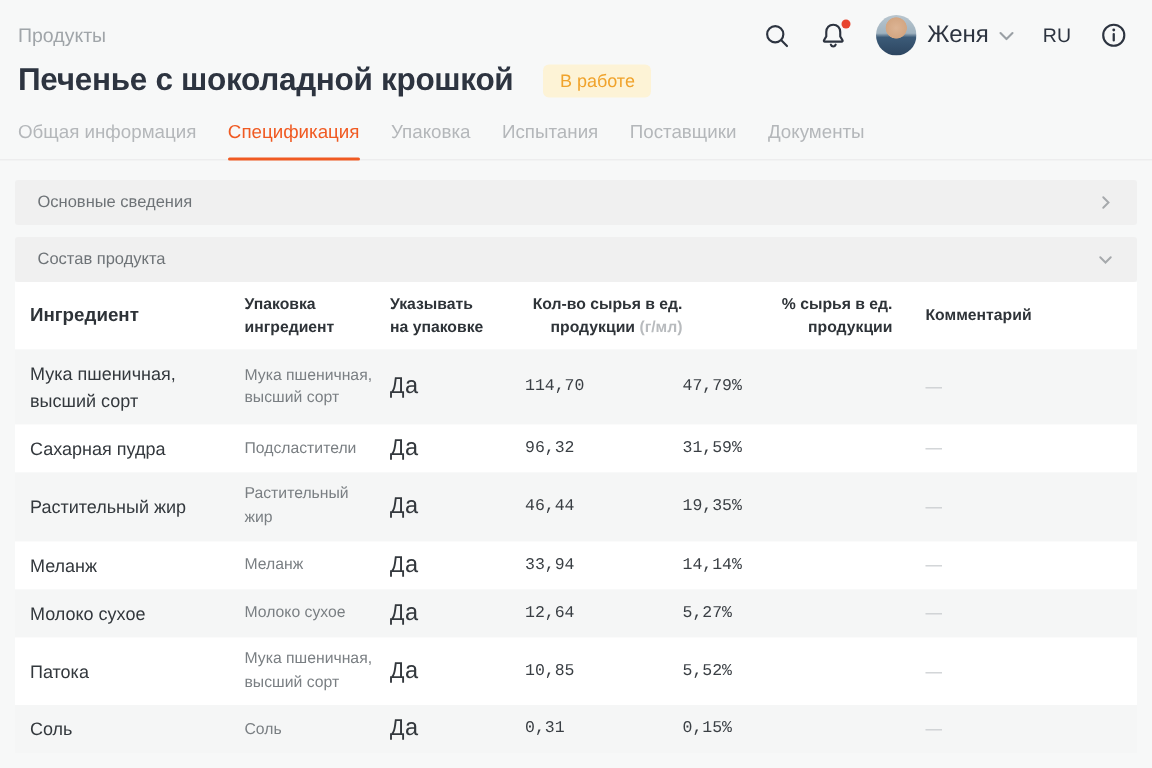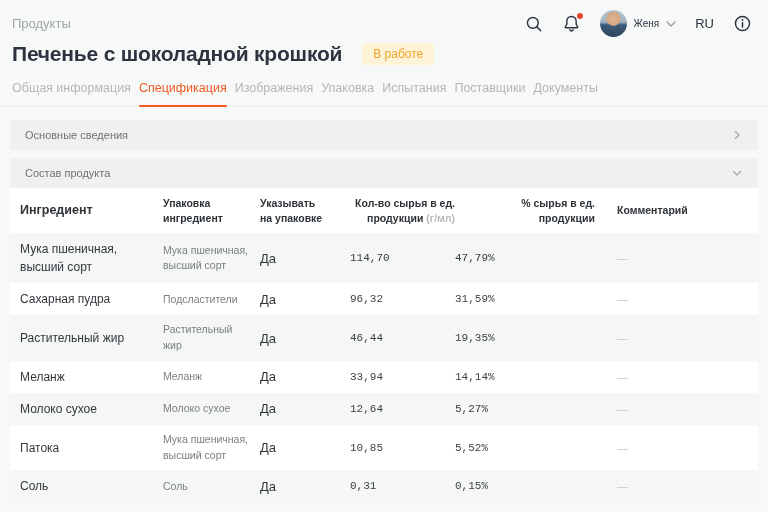--- a/index.html
+++ b/index.html
@@ -16,28 +16,28 @@
   .top-icons { display:flex; align-items:center; gap:19px; }
   .icon-btn { display:flex; align-items:center; cursor:pointer; position:relative; }
   .bell-dot { position:absolute; top:-1px; right:-2px; width:6px; height:6px; border-radius:50%; background:#e8442e; }
   .user-chip { display:flex; align-items:center; gap:7px; cursor:pointer; }
   .avatar {
     width:27px; height:27px; border-radius:50%;
     background:
       radial-gradient(circle at 50% 32%, #dcb494 0%, #d3a682 30%, rgba(0,0,0,0) 32%),
       linear-gradient(180deg, #b9c6cf 0%, #9fb2bf 45%, #3c5b78 55%, #2c4560 100%);
   }
-  .user-name { font-size:10px; color:#2d3440; }
+  .user-name { font-size:16px; color:#2d3440; }
   .lang { font-size:13px; color:#2d3440; cursor:pointer; }
   
   .title-row { display:flex; align-items:center; gap:20px; padding:5px 12px 0; }
   .page-title { margin:0; font-size:21px; font-weight:bold; color:#2d3440; letter-spacing:-0.2px; }
   .status-badge { background:#fdf3d6; color:#f0a32c; font-size:12px; padding:4px 11px; border-radius:4px; white-space:nowrap; }
   
-  .tabs { display:flex; gap:8px; padding:15px 12px 0; border-bottom:1px solid #ededee; }
+  .tabs { display:flex; gap:21px; padding:15px 12px 0; border-bottom:1px solid #ededee; }
   .tab { font-size:12.5px; color:#b4b7ba; padding-bottom:11px; cursor:pointer; position:relative; white-space:nowrap; }
   .tab.active { color:#f05a22; }
   .tab.active::after { content:""; position:absolute; left:0; right:0; bottom:-1px; height:2px; background:#f05a22; border-radius:1px; }
   
   .content { padding:13px 10px 0; }
   .section-bar {
     background:#f0f0f0; border-radius:2px; height:30px;
     display:flex; align-items:center; justify-content:space-between;
     padding:0 15px; margin-bottom:8px;
     font-size:11px; color:#6e7377; cursor:pointer;
@@ -49,21 +49,21 @@
   .th { font-size:10.5px; font-weight:bold; color:#2e3338; line-height:1.4; }
   .th-ingredient { font-size:12.5px; }
   .th-right { text-align:right; }
   .th-comment { padding-left:22px; }
   .unit { color:#b8bbbe; font-weight:bold; }
   .trow { padding:7px 10px; min-height:29px; font-size:11px; }
   .trow:nth-child(odd) { background:#f5f6f6; }
   .trow:nth-child(even) { background:#ffffff; }
   .cell-ingredient { font-size:12px; color:#33383d; line-height:1.5; padding-right:14px; }
   .cell-compound { font-size:10.5px; color:#7a7f83; line-height:1.5; padding-right:10px; }
-  .cell-yes { font-size:13px; color:#33383d; }
+  .cell-yes { font-size:16px; color:#33383d;font-family:Liberation Mono, monospace; }
   .cell-num { color:#3a3f44; font-size:11px;font-family:Liberation Mono, monospace; }
   .cell-comment { padding-left:22px; color:#c6c9cc; font-size:11px; }
   svg { display:block; }
 </style>
 </head>
 <body>
 
 <div class="topbar">
   <div class="breadcrumb">Продукты</div>
   <div class="top-icons">
@@ -99,21 +99,20 @@
 </div>
 
 <div class="title-row">
   <h1 class="page-title">Печенье с шоколадной крошкой</h1>
   <span class="status-badge">В работе</span>
 </div>
 
 <div class="tabs">
   <div class="tab">Общая информация</div>
   <div class="tab active">Спецификация</div>
-  <div class="tab">Изображения</div>
   <div class="tab">Упаковка</div>
   <div class="tab">Испытания</div>
   <div class="tab">Поставщики</div>
   <div class="tab">Документы</div>
 </div>
 
 <div class="content">
 
   <div class="section-bar">
     <span>Основные сведения</span>

